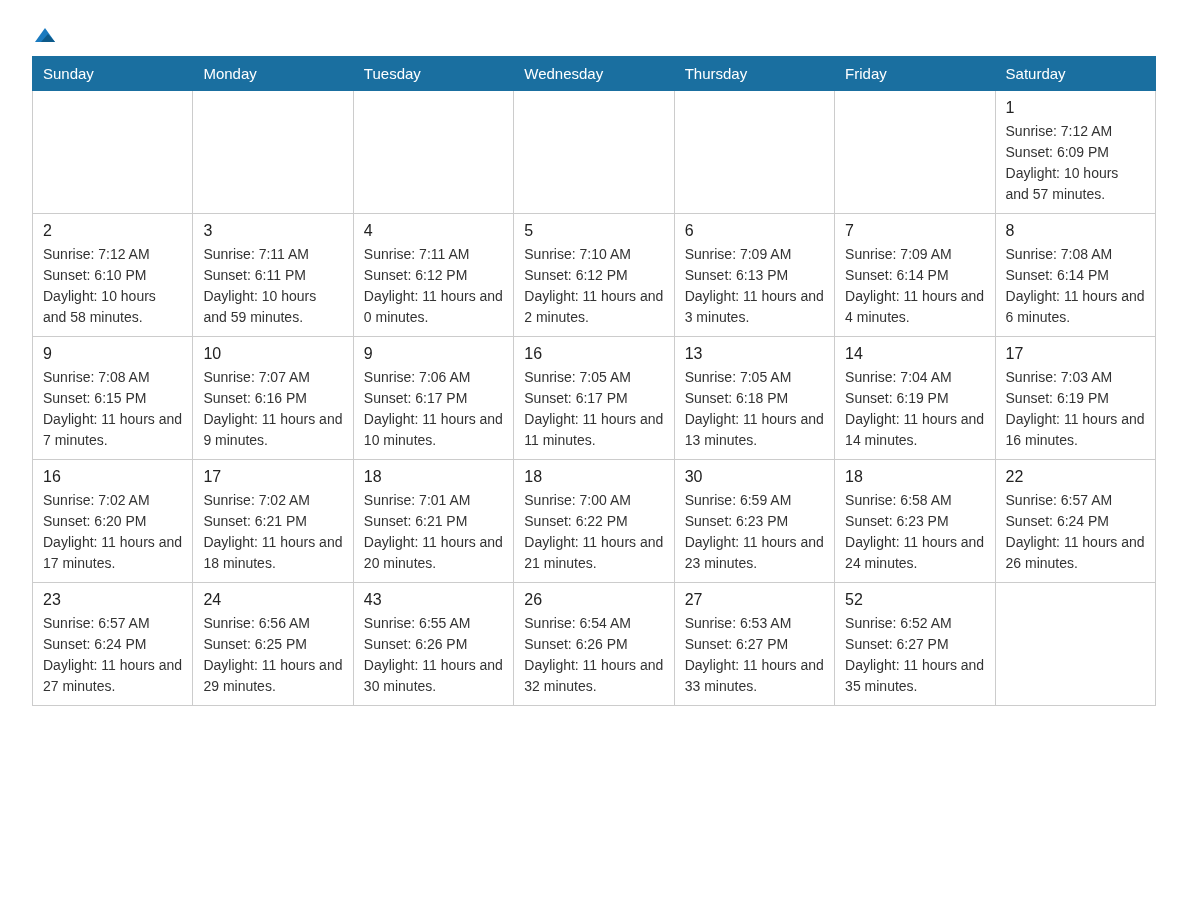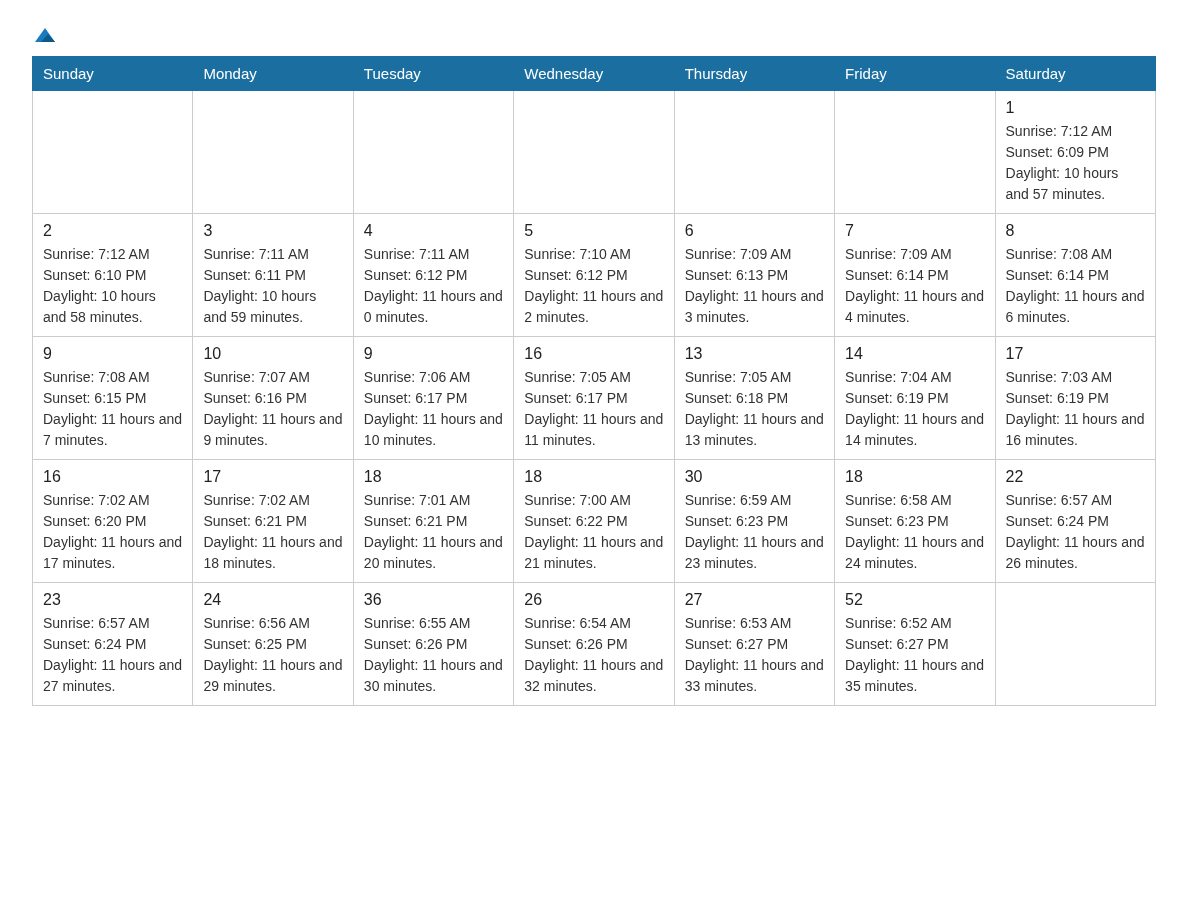--- a/index.html
+++ b/index.html
@@ -227,21 +227,21 @@
       <tr>
         <td>
           <span class="day-number">23</span>
           <div class="day-info">Sunrise: 6:57 AM<br>Sunset: 6:24 PM<br>Daylight: 11 hours and 27 minutes.</div>
         </td>
         <td>
           <span class="day-number">24</span>
           <div class="day-info">Sunrise: 6:56 AM<br>Sunset: 6:25 PM<br>Daylight: 11 hours and 29 minutes.</div>
         </td>
         <td>
-          <span class="day-number">36</span>
+          <span class="day-number">43</span>
           <div class="day-info">Sunrise: 6:55 AM<br>Sunset: 6:26 PM<br>Daylight: 11 hours and 30 minutes.</div>
         </td>
         <td>
           <span class="day-number">26</span>
           <div class="day-info">Sunrise: 6:54 AM<br>Sunset: 6:26 PM<br>Daylight: 11 hours and 32 minutes.</div>
         </td>
         <td>
           <span class="day-number">27</span>
           <div class="day-info">Sunrise: 6:53 AM<br>Sunset: 6:27 PM<br>Daylight: 11 hours and 33 minutes.</div>
         </td>

